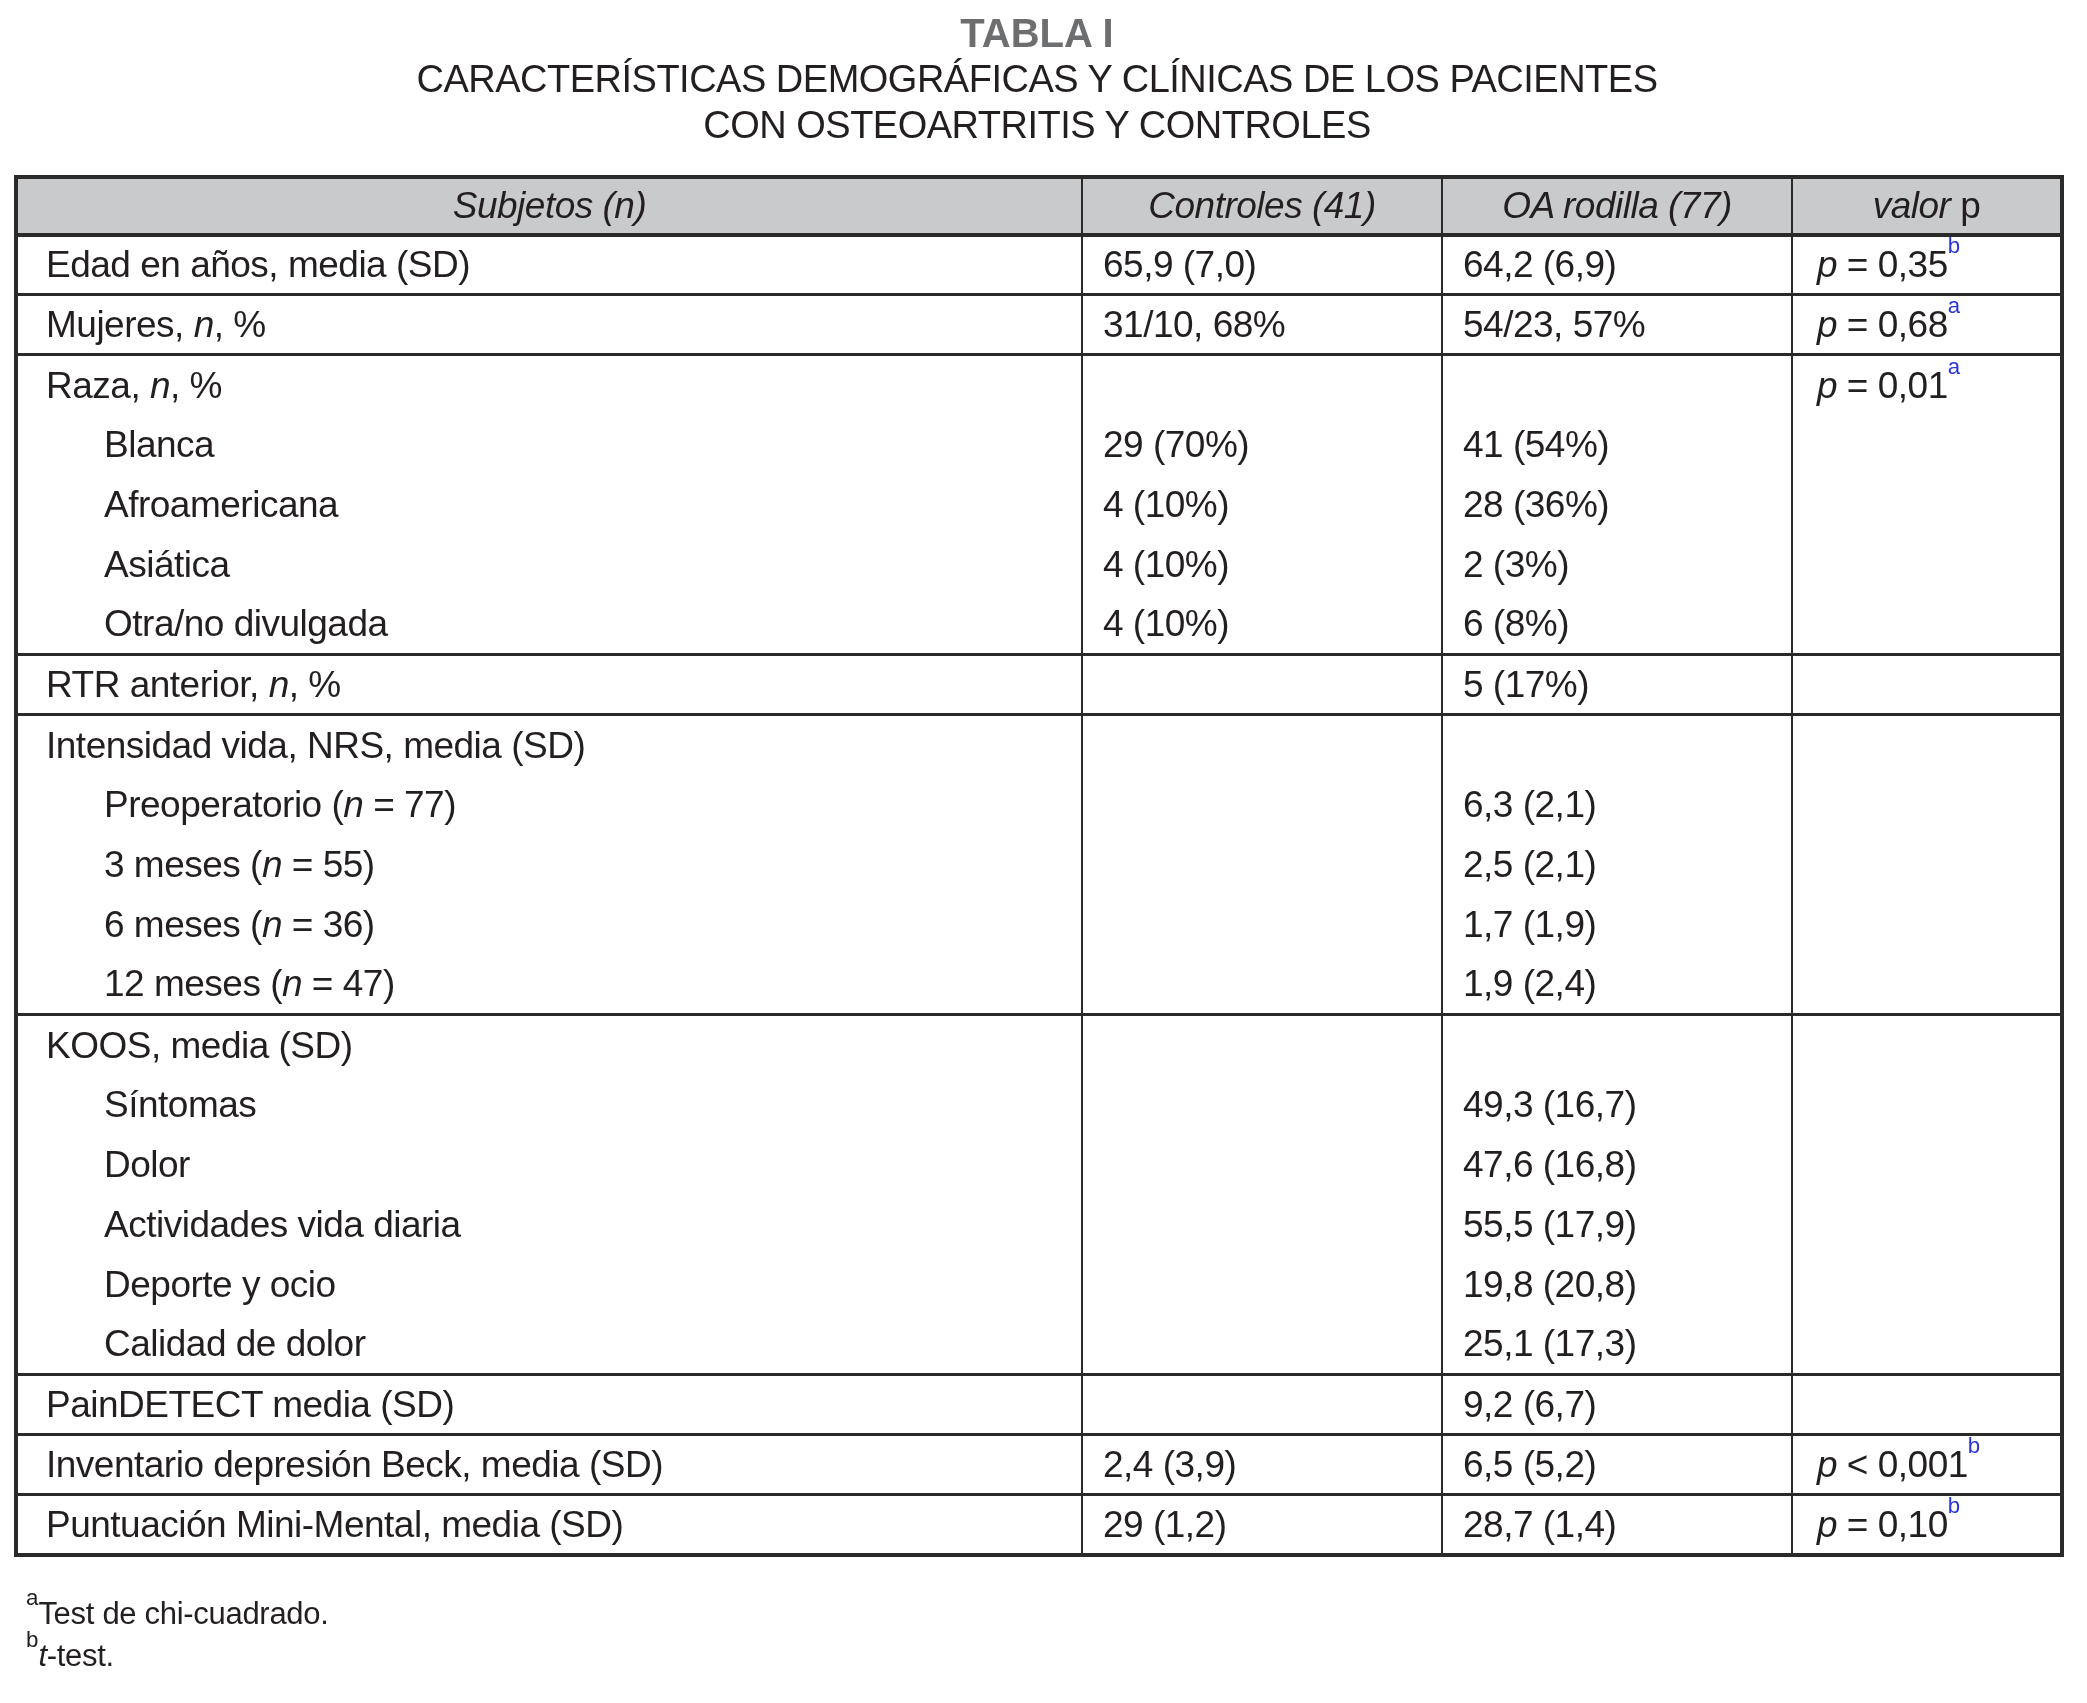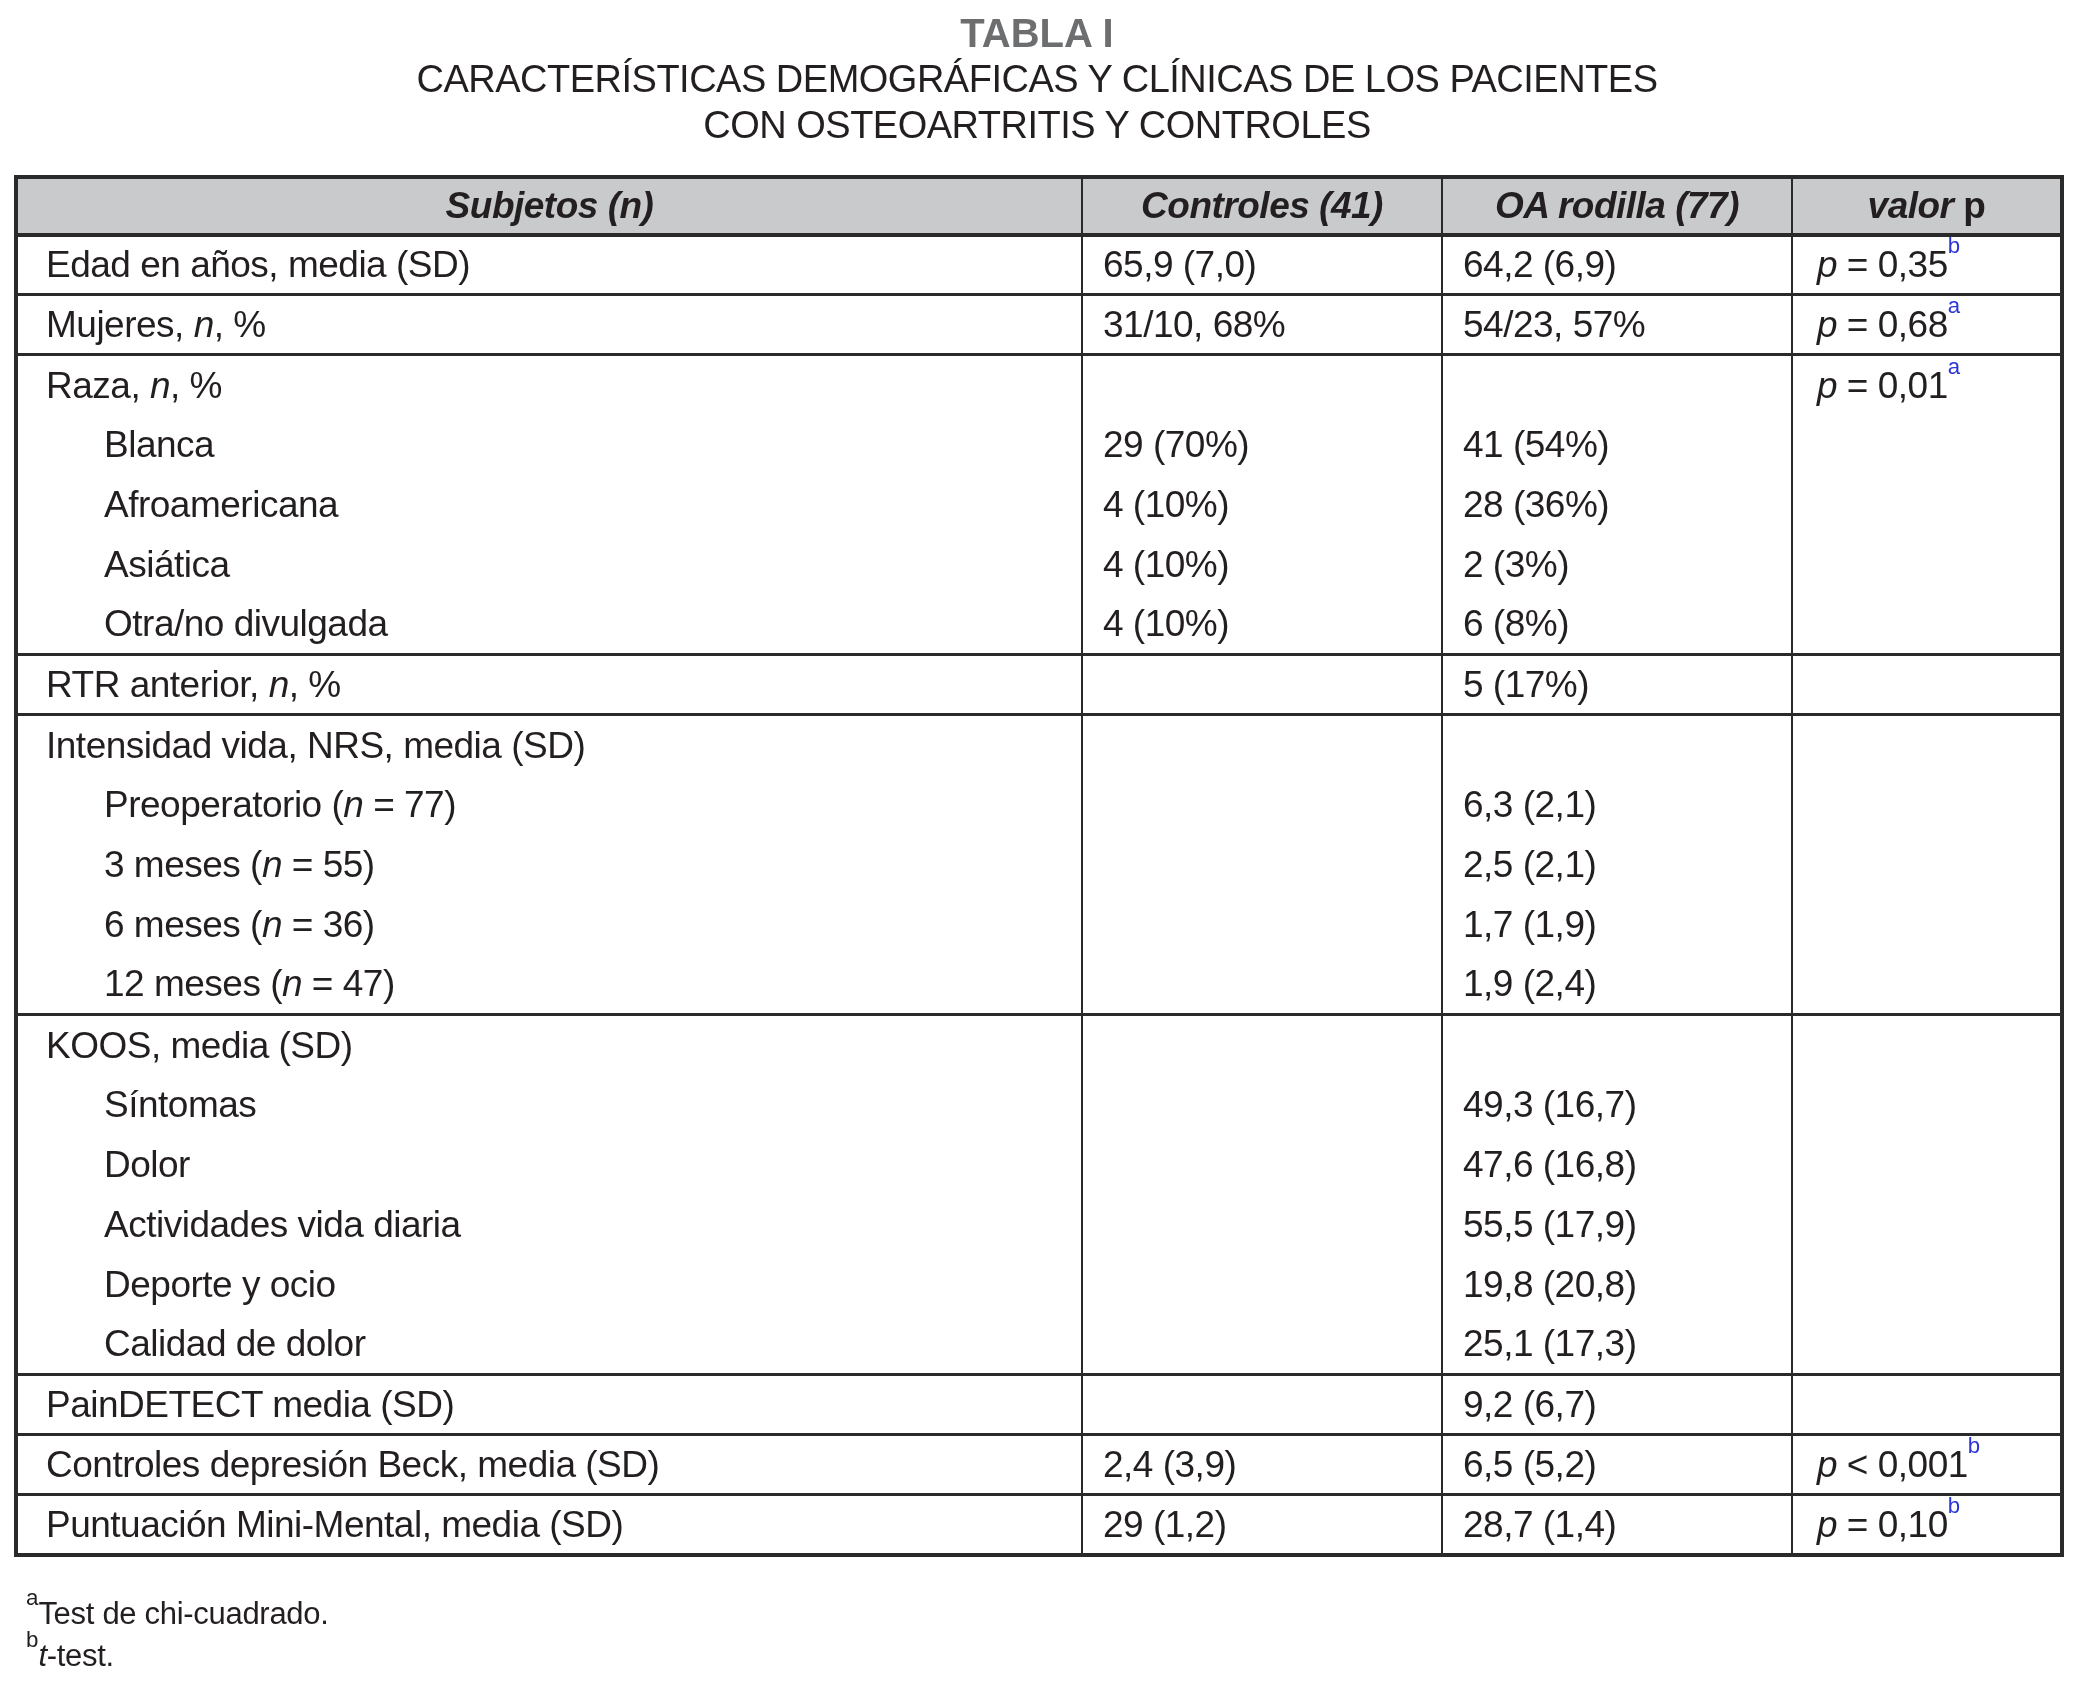--- a/index.html
+++ b/index.html
@@ -31,21 +31,21 @@
   table.data-table{
     margin-top:26px;
     width:2046px;
     border-collapse:collapse;
     table-layout:fixed;
     border:4px solid var(--border);
   }
   th{
     background:var(--header-bg);
     height:58px;
-    font-size:37px;font-weight:bold;
+    font-size:37px;font-weight:normal;
     text-align:center;vertical-align:middle;
     border-bottom:4px solid var(--border);
     letter-spacing:-0.5px;
     overflow:hidden;white-space:nowrap;
   }
   td{
     height:60px;
     font-size:37px;line-height:1;
     vertical-align:middle;text-align:left;
     letter-spacing:-0.5px;
@@ -213,21 +213,21 @@
           <td class="col-2">25,1 (17,3)</td>
           <td class="col-3"></td>
         </tr>
         <tr class="section-start">
           <td class="col-0">PainDETECT media (SD)</td>
           <td class="col-1"></td>
           <td class="col-2">9,2 (6,7)</td>
           <td class="col-3"></td>
         </tr>
         <tr class="section-start">
-          <td class="col-0">Controles depresión Beck, media (SD)</td>
+          <td class="col-0">Inventario depresión Beck, media (SD)</td>
           <td class="col-1">2,4 (3,9)</td>
           <td class="col-2">6,5 (5,2)</td>
           <td class="col-3"><i>p</i> &lt; 0,001<sup>b</sup></td>
         </tr>
         <tr class="section-start">
           <td class="col-0">Puntuación Mini-Mental, media (SD)</td>
           <td class="col-1">29 (1,2)</td>
           <td class="col-2">28,7 (1,4)</td>
           <td class="col-3"><i>p</i> = 0,10<sup>b</sup></td>
         </tr>

